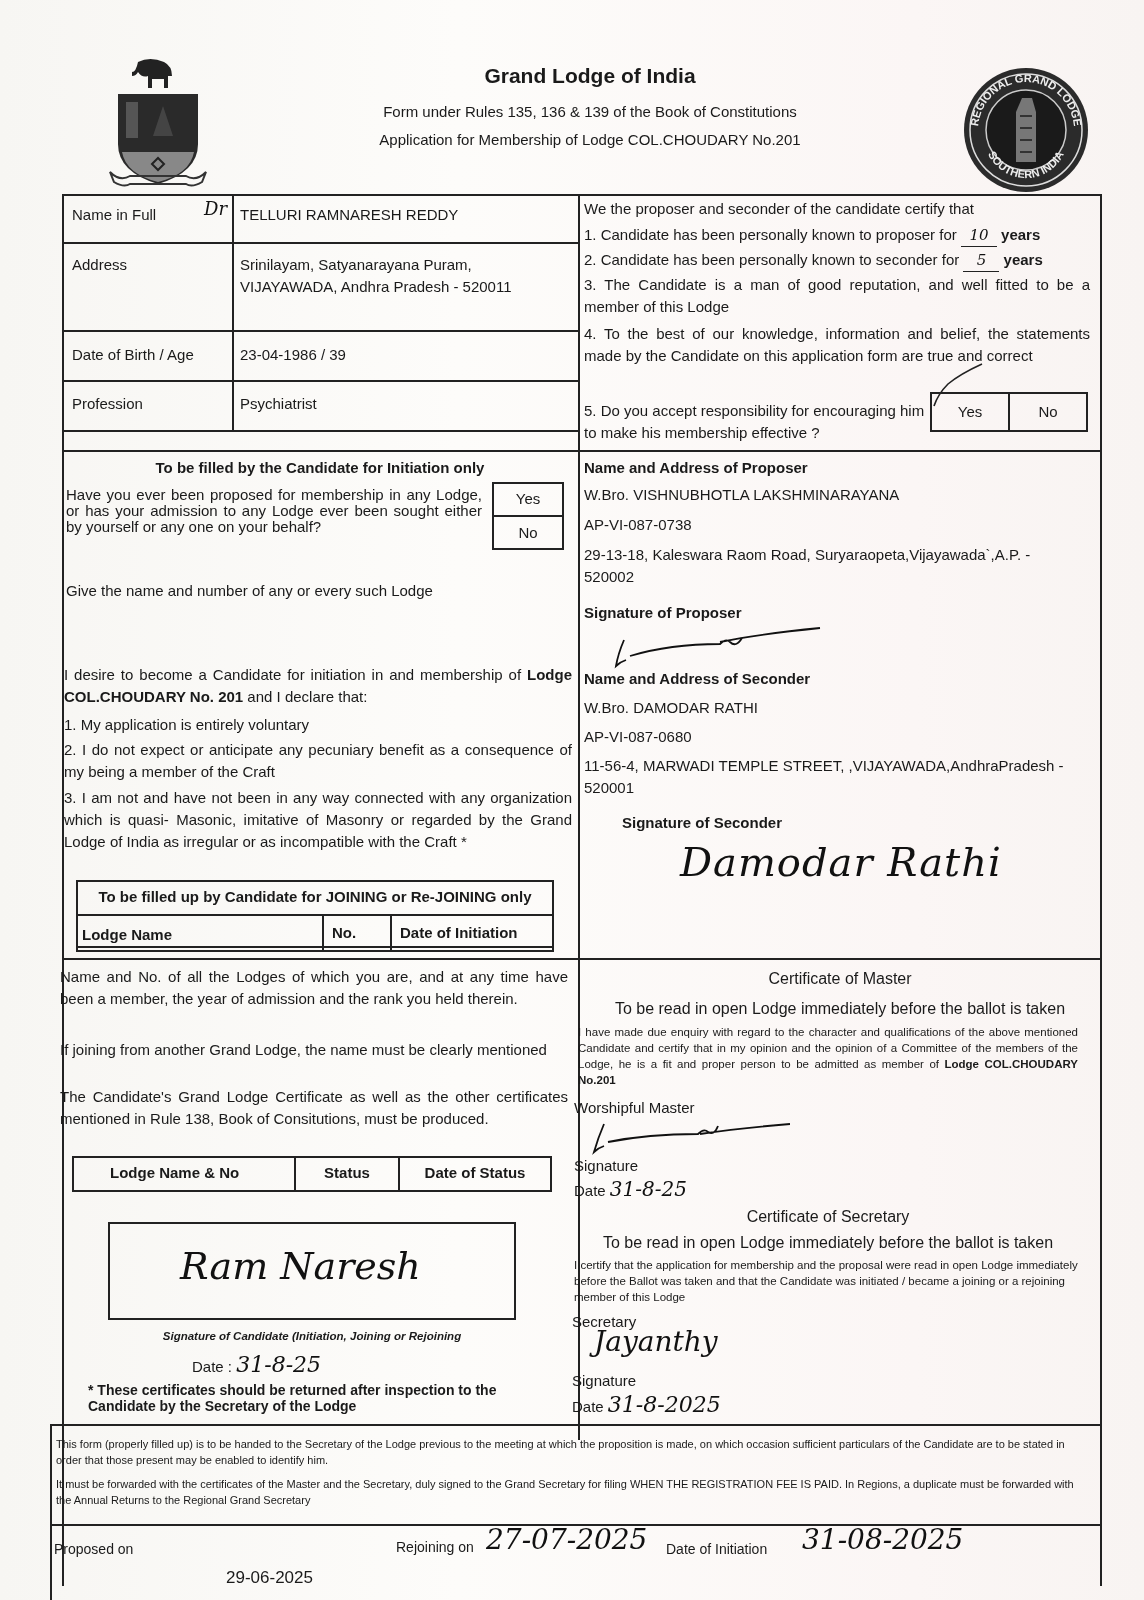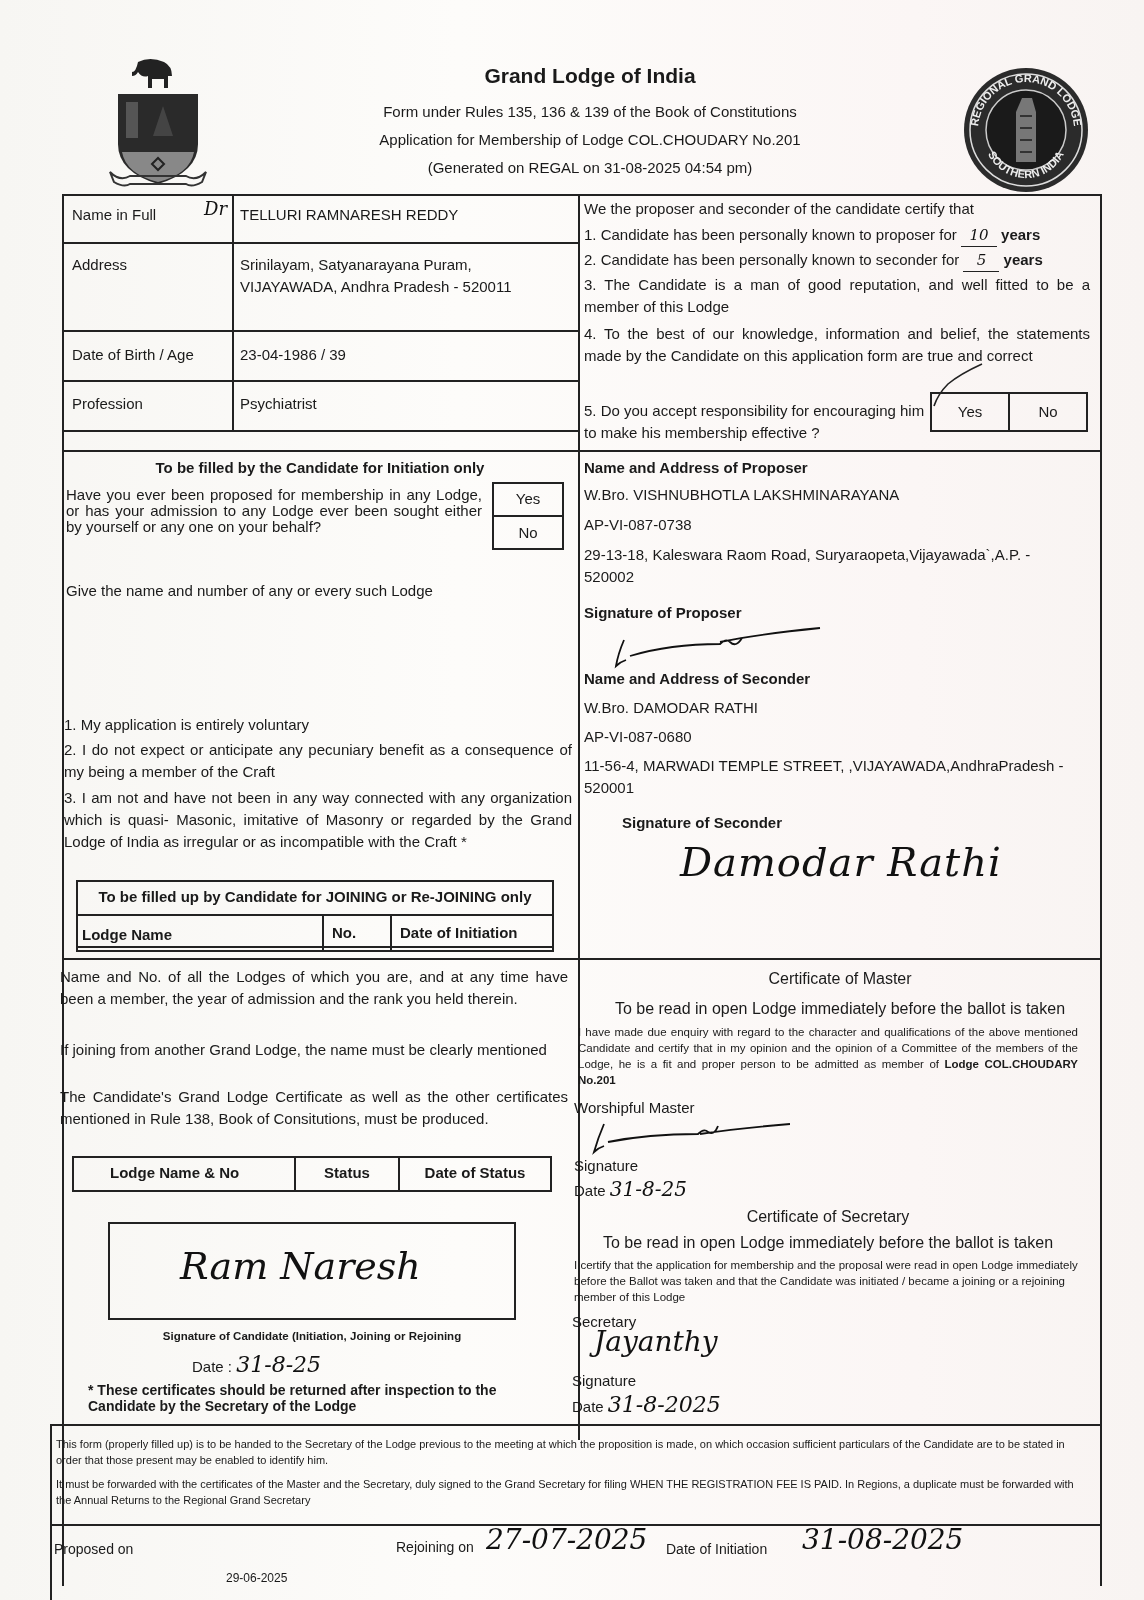--- a/index.html
+++ b/index.html
@@ -39,21 +39,20 @@
     <path d="M55 50 l10 30 l-20 0z" fill="#444"></path>
     <path d="M14 96 l72 0 q-4 22 -36 30 q-32 -8 -36 -30z" fill="#888"></path>
     <path d="M44 108 l6 -6 l6 6 l-6 6z" fill="none" stroke="#222" stroke-width="2"></path>
     <path d="M2 116 q10 10 20 4 l56 0 q10 6 20 -4 l-4 10 q-10 6 -16 2 l-56 0 q-6 4 -16 -2z" fill="none" stroke="#333" stroke-width="2"></path>
   </svg>
 
   <div class="hdr">
     <div class="t1">Grand Lodge of India</div>
     <div class="t2">Form under Rules 135, 136 &amp; 139 of the Book of Constitutions</div>
     <div class="t2">Application for Membership of Lodge COL.CHOUDARY No.201</div>
-    <div class="t2">(Generated on REGAL on 31-08-2025 04:54 pm)</div>
   </div>
 
   <svg class="logo-right" viewBox="0 0 128 128">
     <circle cx="64" cy="64" r="62" fill="#2b2b2b"></circle>
     <circle cx="64" cy="64" r="56" fill="none" stroke="#ddd" stroke-width="1.5"></circle>
     <circle cx="64" cy="64" r="40" fill="#1a1a1a" stroke="#ccc" stroke-width="1.5"></circle>
     <path d="M54 96 l0 -50 l6 -14 l10 0 l4 14 l0 50z" fill="#777"></path>
     <path d="M58 50 l12 0 M58 62 l12 0 M58 74 l12 0 M58 86 l12 0" stroke="#333" stroke-width="2"></path>
     <defs>
       <path id="sealTop" d="M16 64 a48 48 0 0 1 96 0"></path>
@@ -116,20 +115,24 @@
   <div class="hl" style="left:578px; top:450px; width:524px;"></div>
 
   <div class="txt b" style="left:62px; top:457px; width:516px; text-align:center;">To be filled by the Candidate for Initiation only</div>
   <div class="txt j" style="left:66px; top:487px; width:416px; font-size:15px; line-height:16px;">Have you ever been proposed for membership in any Lodge, or has your admission to any Lodge ever been sought either by yourself or any one on your behalf?</div>
   <div class="box" style="left:492px; top:482px; width:72px; height:68px;"></div>
   <div class="hl" style="left:492px; top:515px; width:72px;"></div>
   <div class="cell" style="left:494px; top:490px; width:68px; text-align:center;">Yes</div>
   <div class="cell" style="left:494px; top:524px; width:68px; text-align:center;">No</div>
   <div class="txt" style="left:66px; top:580px;">Give the name and number of any or every such Lodge</div>
 
+  <div class="txt j" style="left:64px; top:664px; width:508px;">
+    <span>I desire to become a Candidate for initiation in and membership of</span>
+    <span class="b">Lodge COL.CHOUDARY No. 201</span><span> and I declare that:</span>
+  </div>
   <div class="txt" style="left:64px; top:714px; width:508px;">1. My application is entirely voluntary</div>
   <div class="txt j" style="left:64px; top:739px; width:508px;">2. I do not expect or anticipate any pecuniary benefit as a consequence of my being a member of the Craft</div>
   <div class="txt j" style="left:64px; top:787px; width:508px;">3. I am not and have not been in any way connected with any organization which is quasi- Masonic, imitative of Masonry or regarded by the Grand Lodge of India as irregular or as incompatible with the Craft *</div>
 
   <div class="box" style="left:76px; top:880px; width:478px; height:72px;"></div>
   <div class="hl" style="left:76px; top:914px; width:478px;"></div>
   <div class="hl" style="left:76px; top:946px; width:478px;"></div>
   <div class="vl" style="left:322px; top:914px; height:38px;"></div>
   <div class="vl" style="left:390px; top:914px; height:38px;"></div>
   <div class="cell b" style="left:76px; top:888px; width:478px; text-align:center;">To be filled up by Candidate for JOINING or Re-JOINING only</div>
@@ -161,21 +164,21 @@
 
   <div class="box" style="left:72px; top:1156px; width:480px; height:36px;"></div>
   <div class="vl" style="left:294px; top:1156px; height:36px;"></div>
   <div class="vl" style="left:398px; top:1156px; height:36px;"></div>
   <div class="cell b" style="left:74px; top:1164px; width:212px; text-align:left;padding-left:36px;">Lodge Name &amp; No</div>
   <div class="cell b" style="left:296px; top:1164px; width:102px; text-align:center;">Status</div>
   <div class="cell b" style="left:400px; top:1164px; width:150px; text-align:center;">Date of Status</div>
 
   <div class="box" style="left:108px; top:1222px; width:408px; height:98px;"></div>
   <div class="txt hand" style="left:180px; top:1242px; font-size:38px; line-height:48px;">Ram Naresh</div>
-  <div class="txt small b" style="left:108px; top:1328px; width:408px; text-align:center; ">Signature of Candidate (Initiation, Joining or Rejoining</div>
+  <div class="txt small b" style="left:108px; top:1328px; width:408px; text-align:center; font-style:italic;">Signature of Candidate (Initiation, Joining or Rejoining</div>
   <div class="txt" style="left:192px; top:1354px;">
     <span>Date :</span>
     <span class="hand" style="font-size:22px;">31-8-25</span>
   </div>
   <div class="txt tiny b" style="left:88px; top:1382px; width:470px;">* These certificates should be returned after inspection to the Candidate by the Secretary of the Lodge</div>
 
   <div class="txt" style="left:578px; top:968px; width:524px; text-align:center; font-size:16px;">Certificate of Master</div>
   <div class="txt" style="left:578px; top:998px; width:524px; text-align:center; font-size:16px;">To be read in open Lodge immediately before the ballot is taken</div>
   <div class="txt small j" style="left:578px; top:1024px; width:500px; font-size:11.5px; line-height:16px;">
     <span>I have made due enquiry with regard to the character and qualifications of the above mentioned Candidate and certify that in my opinion and the opinion of a Committee of the members of the Lodge, he is a fit and proper person to be admitted as member of</span>
@@ -203,20 +206,20 @@
   </div>
 
   <div class="hl" style="left:50px; top:1424px; width:1052px;"></div>
 
   <div class="txt tiny" style="left:56px; top:1436px; width:1024px; font-size:11px; line-height:16px;">This form (properly filled up) is to be handed to the Secretary of the Lodge previous to the meeting at which the proposition is made, on which occasion sufficient particulars of the Candidate are to be stated in order that those present may be enabled to identify him.</div>
   <div class="txt tiny" style="left:56px; top:1476px; width:1024px; font-size:11px; line-height:16px;">It must be forwarded with the certificates of the Master and the Secretary, duly signed to the Grand Secretary for filing WHEN THE REGISTRATION FEE IS PAID. In Regions, a duplicate must be forwarded with the Annual Returns to the Regional Grand Secretary</div>
 
   <div class="hl" style="left:50px; top:1524px; width:1052px;"></div>
 
   <div class="txt" style="left:54px; top:1538px; font-size:14px;">Proposed on</div>
-  <div class="txt" style="left:226px; top:1567px; font-size:12px;">29-06-2025</div>
+  <div class="txt" style="left:226px; top:1567px; font-size:17px;">29-06-2025</div>
   <div class="txt" style="left:396px; top:1536px; font-size:14px;">Rejoining on</div>
   <div class="txt hand" style="left:486px; top:1522px; font-size:28px; line-height:36px;">27-07-2025</div>
   <div class="txt" style="left:666px; top:1538px; font-size:14px;">Date of Initiation</div>
   <div class="txt hand" style="left:802px; top:1522px; font-size:28px; line-height:36px;">31-08-2025</div>
 
   <div class="vl" style="left:50px; top:1424px; height:176px;"></div>
 </div>
 
 </body></html>

